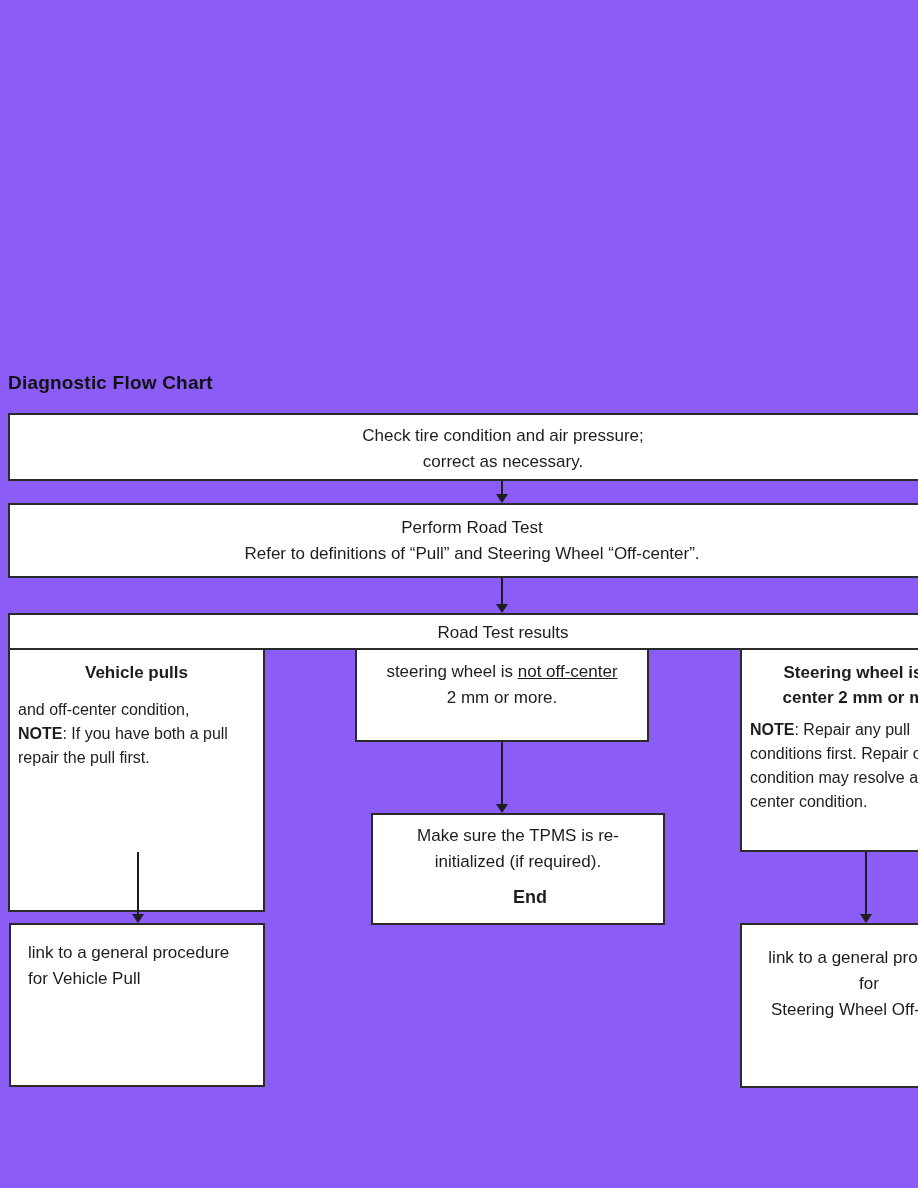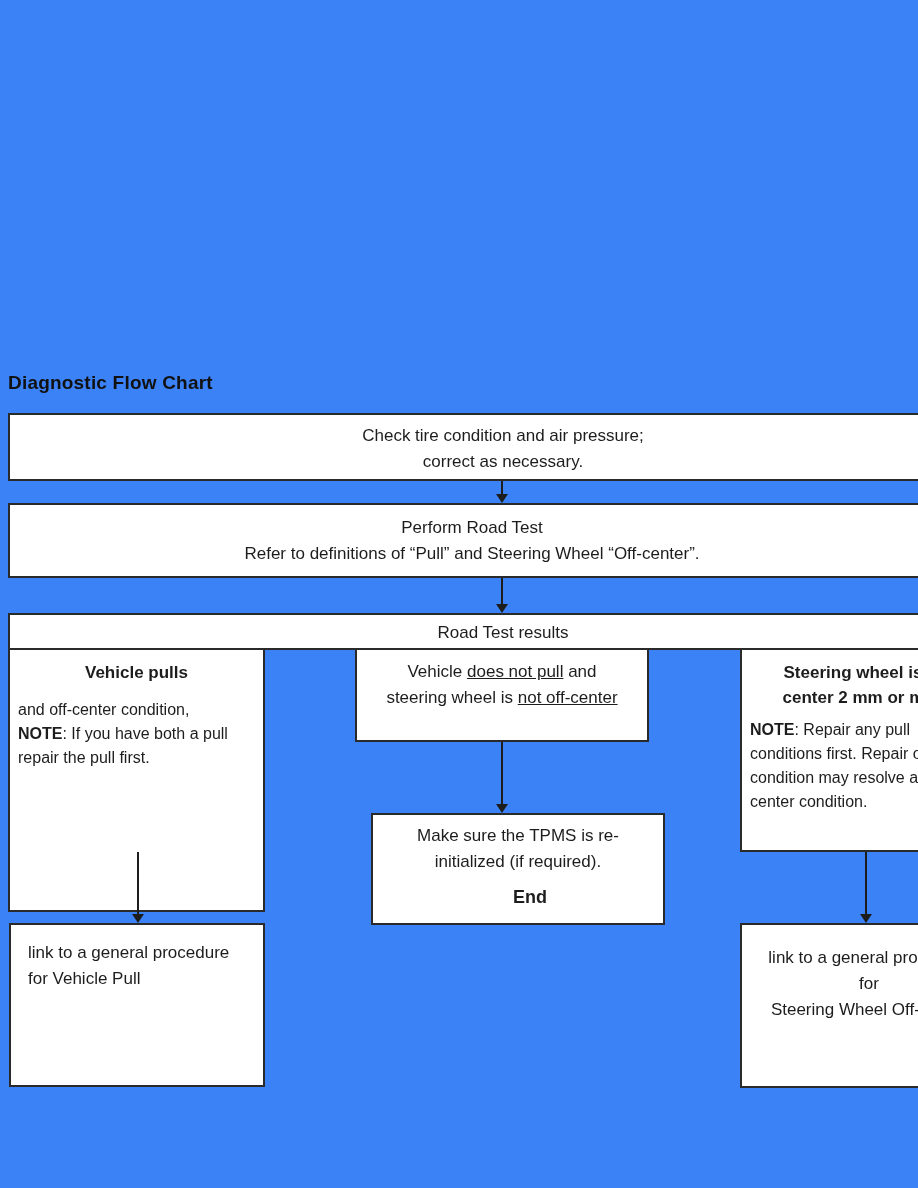--- a/index.html
+++ b/index.html
@@ -1,19 +1,19 @@
 <!DOCTYPE html>
 <html><head>
 <meta charset="utf-8">
 <style>
   html,body{margin:0;padding:0;background:#ffffff;}
   .page{
     position:relative;
     width:918px;height:1188px;
-    background:#3b82f6;
+    background:#8b5cf6;
     overflow:hidden;
     font-family:"Liberation Sans", sans-serif;
     color:#1d1d1d;
   }
   .chart-title{
     position:absolute;left:8px;top:372px;
     font-size:19px;font-weight:bold;color:#111;
     letter-spacing:0.2px;
   }
   .flow-node{
@@ -89,22 +89,22 @@
   <div class="flow-node pad-top-md" style="left:8px;top:648px;width:257px;height:264px;">
     <div class="node-title">Vehicle pulls</div>
     <div class="note">
       <div class="note-line">and off-center condition,</div>
       <div class="note-line"><span class="note-label">NOTE</span><span>: If you have both a pull</span></div>
       <div class="note-line">repair the pull first.</div>
     </div>
   </div>
 
   <div class="flow-node" style="left:355px;top:648px;width:294px;height:94px;padding-top:9px;">
-    <div><span>Vehicle </span><span class="u">does not pull</span><span> and</span></div>
     <div><span>steering wheel is </span><span class="u">not off-center</span></div>
+    <div>2 mm or more.</div>
   </div>
 
   <div class="flow-node pad-top-md" style="left:740px;top:648px;width:258px;height:204px;">
     <div class="node-title" style="line-height:25px;">Steering wheel is off-</div>
     <div class="node-title" style="line-height:25px;">center 2 mm or more.</div>
     <div class="note" style="margin-top:8px;">
       <div class="note-line"><span class="note-label">NOTE</span><span>: Repair any pull</span></div>
       <div class="note-line">conditions first. Repair of the pull</div>
       <div class="note-line">condition may resolve an off-</div>
       <div class="note-line">center condition.</div>

